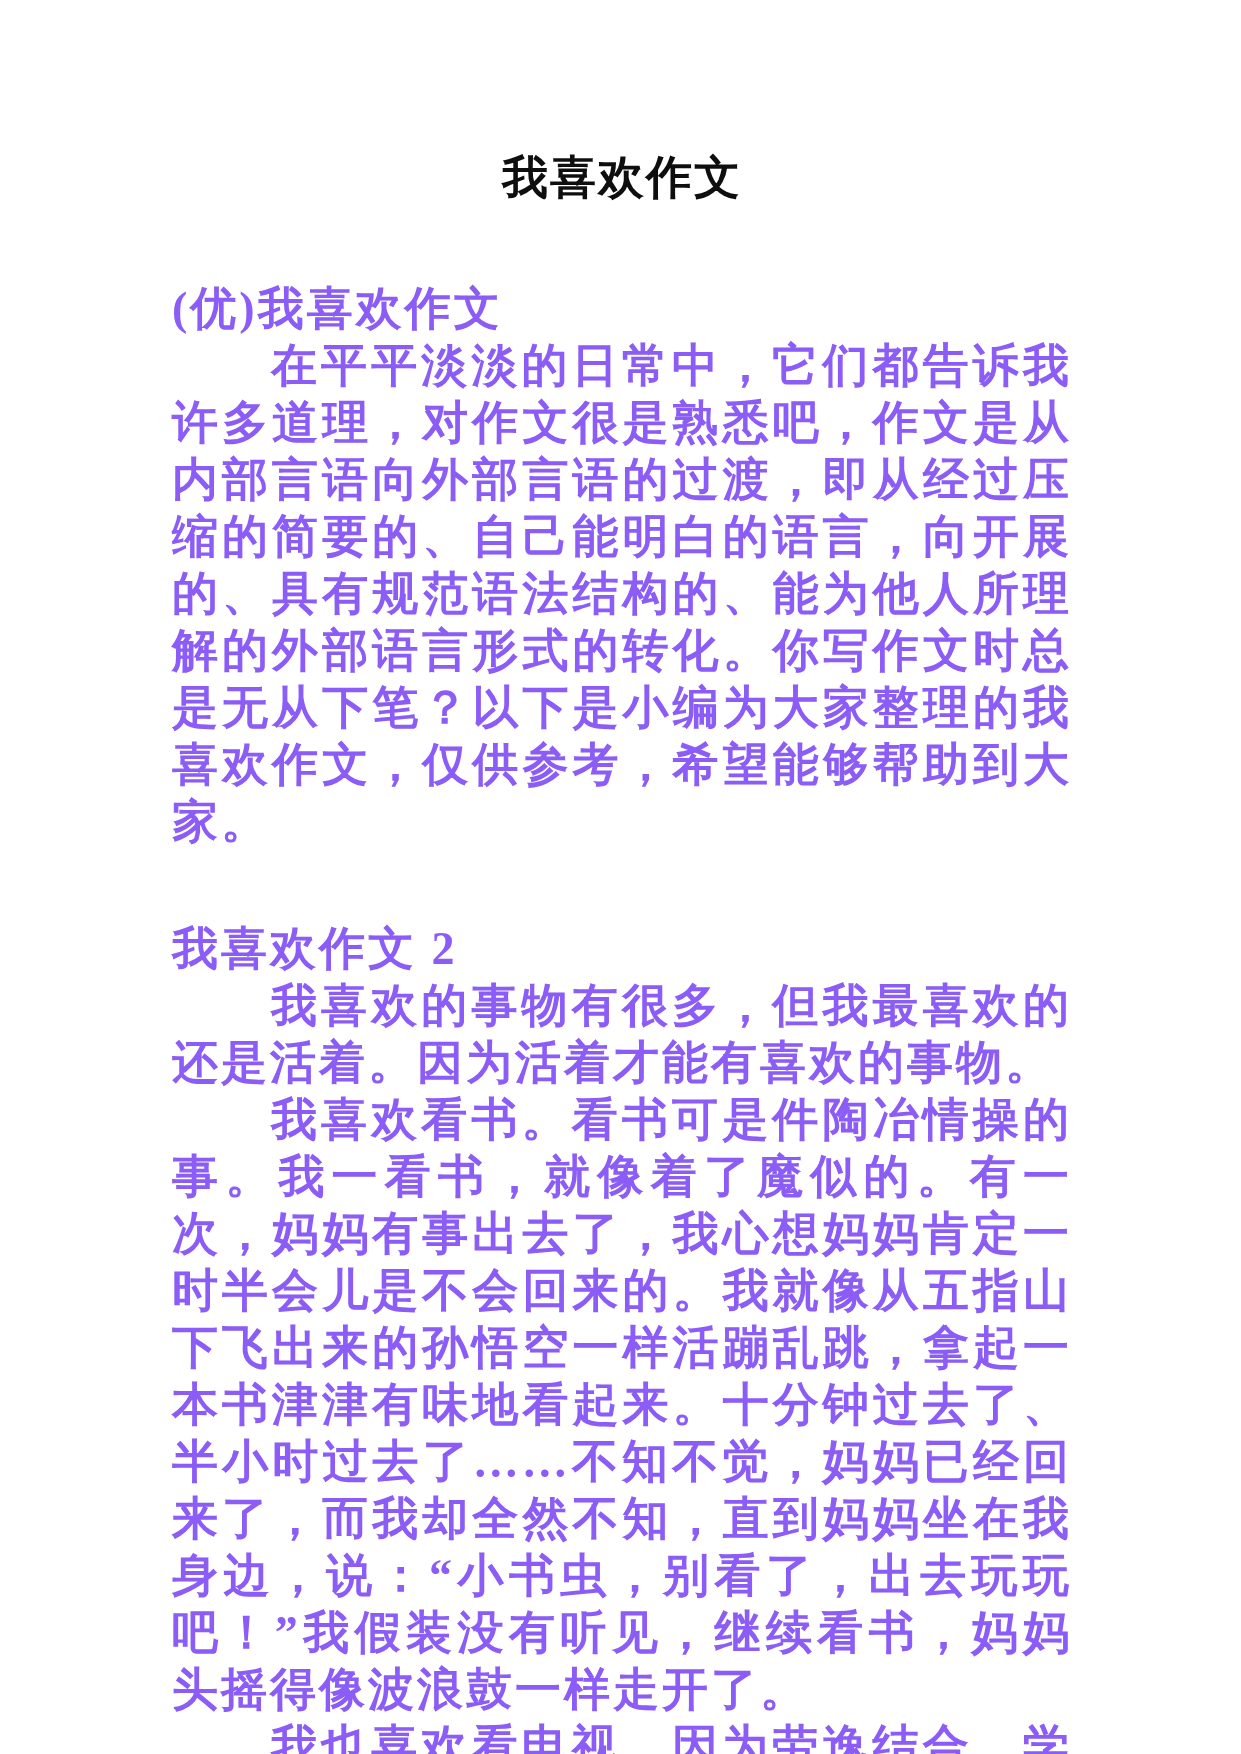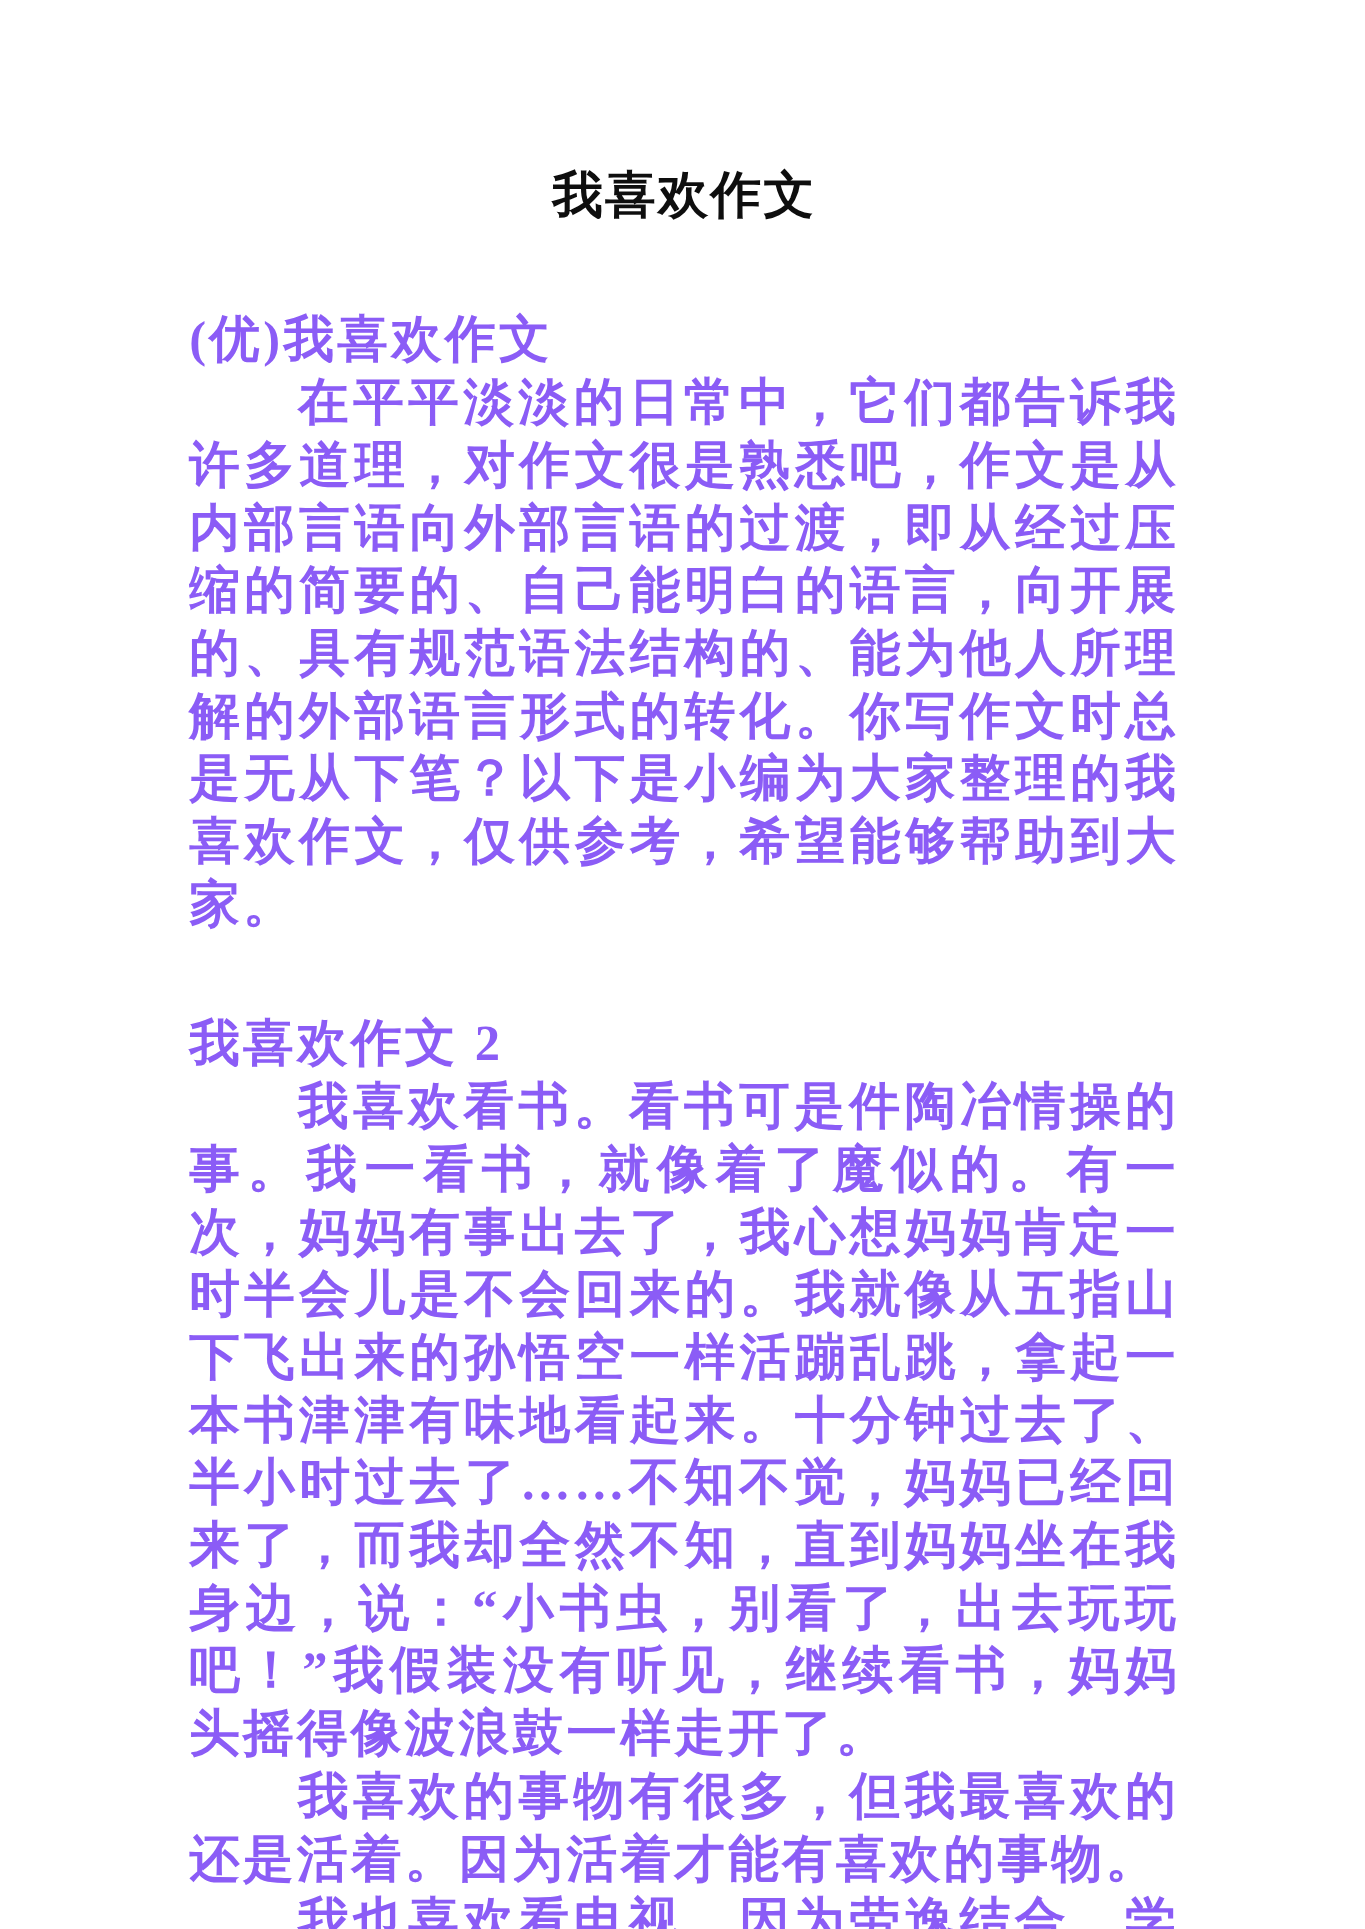--- a/index.html
+++ b/index.html
@@ -58,21 +58,21 @@
   <h1 class="doc-title">我喜欢作文</h1>
 
   <div class="doc-body">
 
     <p class="doc-line">(优)我喜欢作文</p>
 
     <p class="doc-para">在平平淡淡的日常中，它们都告诉我许多道理，对作文很是熟悉吧，作文是从内部言语向外部言语的过渡，即从经过压缩的简要的、自己能明白的语言，向开展的、具有规范语法结构的、能为他人所理解的外部语言形式的转化。你写作文时总是无从下笔？以下是小编为大家整理的我喜欢作文，仅供参考，希望能够帮助到大家。</p>
 
     <p class="doc-line heading-2">我喜欢作文 2</p>
 
+    <p class="doc-para">我喜欢的事物有很多，但我最喜欢的还是活着。因为活着才能有喜欢的事物。</p>
+
     <p class="doc-para">我喜欢看书。看书可是件陶冶情操的事。我一看书，就像着了魔似的。有一次，妈妈有事出去了，我心想妈妈肯定一时半会儿是不会回来的。我就像从五指山下飞出来的孙悟空一样活蹦乱跳，拿起一本书津津有味地看起来。十分钟过去了、半小时过去了……不知不觉，妈妈已经回来了，而我却全然不知，直到妈妈坐在我身边，说：“小书虫，别看了，出去玩玩吧！”我假装没有听见，继续看书，妈妈头摇得像波浪鼓一样走开了。</p>
-
-    <p class="doc-para">我喜欢的事物有很多，但我最喜欢的还是活着。因为活着才能有喜欢的事物。</p>
 
     <p class="doc-para">我也喜欢看电视，因为劳逸结合，学习的效率才能最高。我看过许多动画片：《喜羊羊》、《小蜜蜂》等。它们都告诉我许多道理。</p>
 
   </div>
 
 </div>
 
 </body></html>

